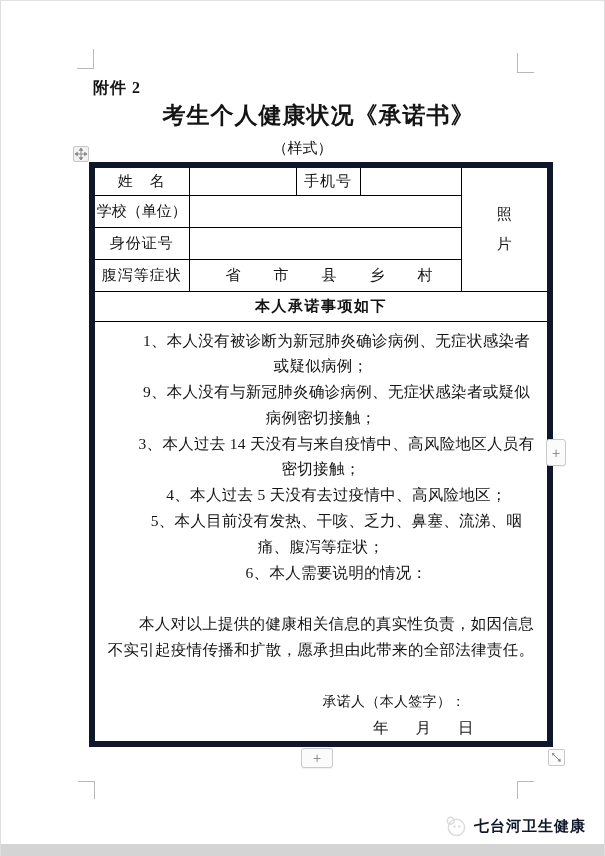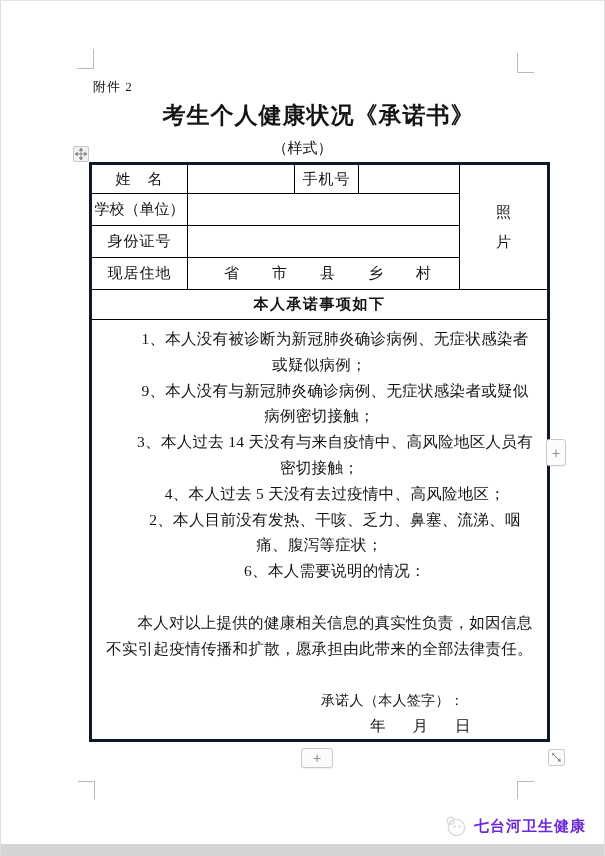--- a/index.html
+++ b/index.html
@@ -16,21 +16,21 @@
     font-family: "Liberation Serif", "DejaVu Serif", serif;
     color: #141414;
   }
   
   .mark { position: absolute; width: 17px; height: 20px; }
   .mark.tl { left: 76px;  top: 48px;  border-right: 1px solid #b8b8b8; border-bottom: 1px solid #b8b8b8; }
   .mark.tr { left: 516px; top: 52px;  border-left: 1px solid #b8b8b8;  border-bottom: 1px solid #b8b8b8; }
   .mark.bl { left: 77px;  top: 780px; height: 18px; border-right: 1px solid #b8b8b8; border-top: 1px solid #b8b8b8; }
   .mark.br { left: 516px; top: 780px; height: 18px; border-left: 1px solid #b8b8b8;  border-top: 1px solid #b8b8b8; }
 
-  .attachment { position: absolute; left: 92px; top: 77px; font-size: 13px; letter-spacing: 1px; }
+  .attachment { position: absolute; left: 92px; top: 77px; font-size: 16px; letter-spacing: 1px; font-weight: bold; }
   .doc-title  { position: absolute; left: 0; top: 99px; width: 100%; text-align: center;
                 font-size: 23px; font-weight: bold; letter-spacing: 1px; padding-left: 32px; }
   .doc-subtitle { position: absolute; left: 0; top: 138px; width: 100%; text-align: center; font-size: 15px; }
 
   
   .move-handle {
     position: absolute; left: 72px; top: 145px; width: 16px; height: 16px;
     background: #f2f2f2; border: 1px solid #c6c6c6; border-radius: 2px;
     display: flex; align-items: center; justify-content: center; cursor: move;
   }
@@ -39,21 +39,21 @@
     position: absolute; left: 88px; top: 161px;
     width: 458px; border-collapse: collapse; table-layout: fixed;
   }
   table.form td {
     border: 1px solid #000;
     font-size: 15px;
     text-align: center;
     vertical-align: middle;
     overflow: hidden;
   }
-  table.form { border: 3px solid #0f172a; font-family: Liberation Serif, serif; }
+  table.form { border: 6px solid #0f172a; font-family: Liberation Serif, serif; }
   tr.r-bottom td { border-bottom-width: 2px; }
   td.label { letter-spacing: 1px; }
   td.label-tight { letter-spacing: 0; font-size: 14.5px; }
   td.photo-cell { font-size: 15px; line-height: 30px; letter-spacing: 0; }
   td.residence-vals div {
     display: flex; justify-content: space-between; padding: 0 28px 0 36px; font-size: 15px;
   }
   td.commit-header { font-weight: bold; font-size: 16px; letter-spacing: 1.5px; }
   td.content-cell { text-align: left; vertical-align: top; padding: 6px 12px 0 12px; }
   .content-cell p {
@@ -75,21 +75,21 @@
   .resize-handle {
     position: absolute; left: 547px; top: 748px; width: 17px; height: 17px;
     background: #fbfbfb; border: 1px solid #c9c9c9; border-radius: 2px;
     display: flex; align-items: center; justify-content: center; cursor: nwse-resize;
   }
 
   
   .watermark {
     position: absolute; left: 443px; top: 814px;
     display: flex; align-items: center; gap: 7px;
-    color: #6d28d9; font-family: "Liberation Sans", sans-serif;
+    color: #0f172a; font-family: "Liberation Sans", sans-serif;
     font-size: 15px; font-weight: bold; letter-spacing: 1px;
   }
   .wm-logo { width: 23px; height: 23px; flex: 0 0 auto; }
   .bottom-band {
     position: absolute; left: 0; bottom: 0; width: 100%; height: 12px;
     background: #d4d4d4;
   }
 </style>
 </head>
 <body>
@@ -139,41 +139,41 @@
     </tr>
     <tr style="height:32px">
       <td class="label-tight">学校（单位）</td>
       <td colspan="3"></td>
     </tr>
     <tr style="height:32px">
       <td class="label">身份证号</td>
       <td colspan="3"></td>
     </tr>
     <tr style="height:32px">
-      <td class="label">现居住地</td>
+      <td class="label">腹泻等症状</td>
       <td colspan="3" class="residence-vals">
         <div>
           <span>省</span>
           <span>市</span>
           <span>县</span>
           <span>乡</span>
           <span>村</span>
         </div>
       </td>
     </tr>
     <tr style="height:30px">
       <td colspan="5" class="commit-header">本人承诺事项如下</td>
     </tr>
     <tr class="r-bottom" style="height:381px">
       <td colspan="5" class="content-cell">
         <p>1、本人没有被诊断为新冠肺炎确诊病例、无症状感染者或疑似病例；</p>
         <p>9、本人没有与新冠肺炎确诊病例、无症状感染者或疑似病例密切接触；</p>
         <p>3、本人过去 14 天没有与来自疫情中、高风险地区人员有密切接触；</p>
         <p>4、本人过去 5 天没有去过疫情中、高风险地区；</p>
-        <p>2、本人目前没有发热、干咳、乏力、鼻塞、流涕、咽痛、腹泻等症状；</p>
+        <p>5、本人目前没有发热、干咳、乏力、鼻塞、流涕、咽痛、腹泻等症状；</p>
         <p>6、本人需要说明的情况：</p>
         <div class="spacer-line"></div>
         <p>本人对以上提供的健康相关信息的真实性负责，如因信息不实引起疫情传播和扩散，愿承担由此带来的全部法律责任。</p>
         <div class="spacer-line"></div>
         <div class="sign-line">承诺人（本人签字）：</div>
         <div class="date-line">
           <span>年</span>
           <span>月</span>
           <span>日</span>
         </div>

